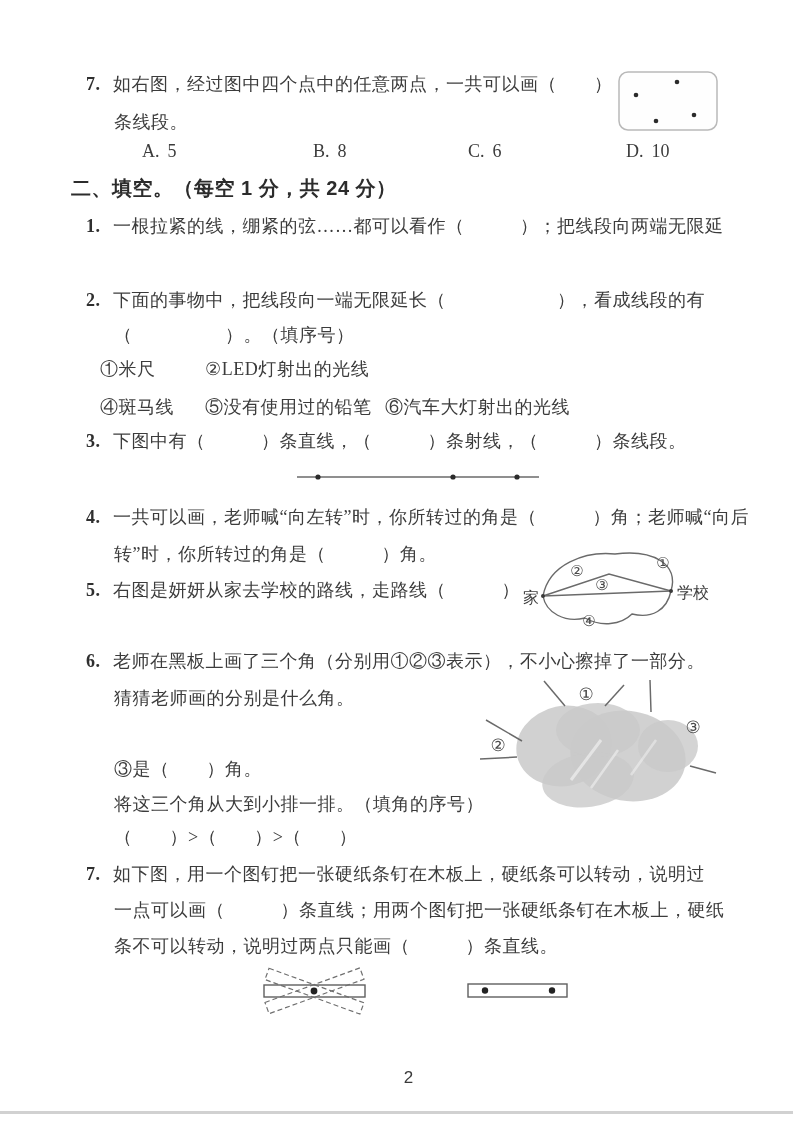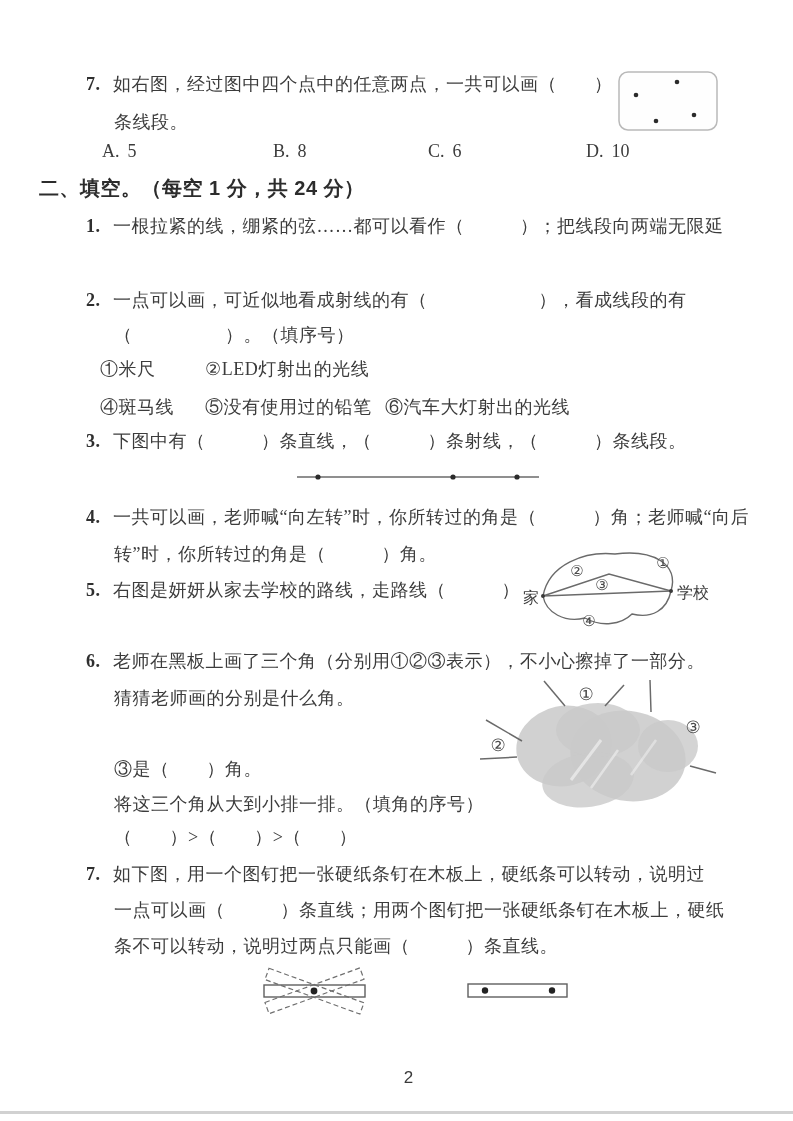--- a/index.html
+++ b/index.html
@@ -6,21 +6,21 @@
   .page{
     position:relative;width:793px;height:1121px;background:#ffffff;overflow:hidden;
     font-family:"Liberation Serif","DejaVu Serif",serif;color:#3c3c3c;padding-left:24px;
   }
   .line{position:absolute;white-space:nowrap;font-size:18px;line-height:22px;letter-spacing:.5px;color:#3c3c3c;}
   .qnum{font-weight:bold;color:#2f2f2f;display:inline-block;width:27px;}
   .sec-title{
     position:absolute;white-space:nowrap;font-family:"Liberation Sans","DejaVu Sans",sans-serif;
     font-weight:bold;font-size:20px;letter-spacing:.5px;color:#2c2c2c;
   }
-  .opt{position:absolute;white-space:nowrap;font-size:18px;color:#3c3c3c;}
+  .opt{position:absolute;white-space:nowrap;font-size:18px;color:#3c3c3c;margin-left:40px;}
   .opt .opt-label{margin-right:8px;}
   svg{position:absolute;overflow:visible;}
   .pagenum{
     position:absolute;left:0;right:0;top:1068px;text-align:center;
     font-family:"Liberation Sans","DejaVu Sans",sans-serif;font-size:17px;color:#3a3a3a;
   }
   .scan-edge{position:absolute;left:0;right:0;top:1111px;height:3px;background:#c9c9c9;opacity:.85;}
   .diagram-label{font-family:"Liberation Serif","DejaVu Serif",serif;}
 </style>
 </head>
@@ -47,28 +47,28 @@
   <div class="opt" style="left:273px;top:141px">
     <span class="opt-label">B.</span><span>8</span>
   </div>
   <div class="opt" style="left:428px;top:141px">
     <span class="opt-label">C.</span><span>6</span>
   </div>
   <div class="opt" style="left:586px;top:141px">
     <span class="opt-label">D.</span><span>10</span>
   </div>
 
-  <div class="sec-title" style="left:39px;top:175px">二、填空。（每空 1 分，共 24 分）</div>
+  <div class="sec-title" style="left:71px;top:175px">二、填空。（每空 1 分，共 24 分）</div>
 
   <div class="line" style="left:86px;top:215px">
     <span class="qnum">1.</span><span>一根拉紧的线，绷紧的弦……都可以看作（　　　）；把线段向两端无限延</span>
   </div>
 
   <div class="line" style="left:86px;top:289px">
-    <span class="qnum">2.</span><span>一点可以画，可近似地看成射线的有（　　　　　　），看成线段的有</span>
+    <span class="qnum">2.</span><span>下面的事物中，把线段向一端无限延长（　　　　　　），看成线段的有</span>
   </div>
   <div class="line" style="left:114px;top:324px">（　　　　　）。（填序号）</div>
   <div class="line" style="left:100px;top:358px">①米尺</div>
   <div class="line" style="left:205px;top:358px">②LED灯射出的光线</div>
   <div class="line" style="left:100px;top:396px">④斑马线</div>
   <div class="line" style="left:205px;top:396px">⑤没有使用过的铅笔</div>
   <div class="line" style="left:385px;top:396px">⑥汽车大灯射出的光线</div>
 
   <div class="line" style="left:86px;top:430px">
     <span class="qnum">3.</span><span>下图中有（　　　）条直线，（　　　）条射线，（　　　）条线段。</span>

